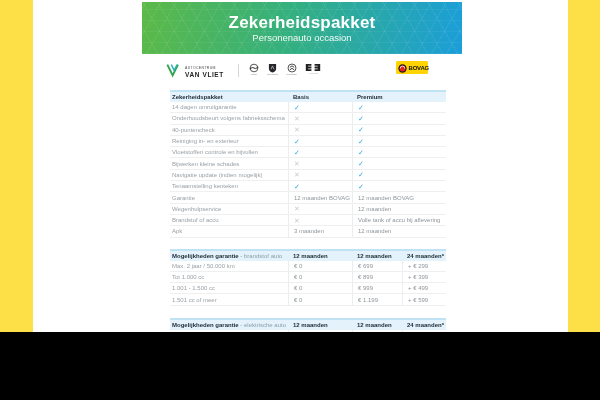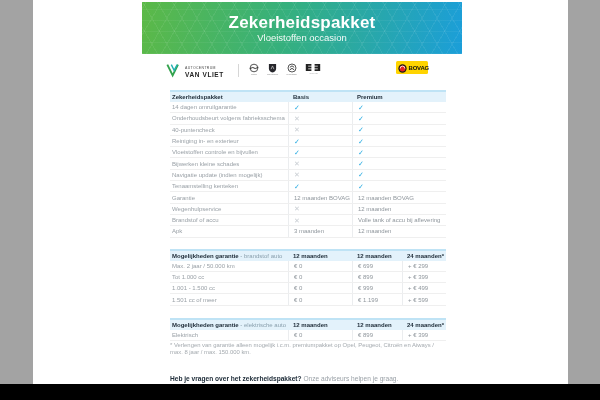--- a/index.html
+++ b/index.html
@@ -1,16 +1,16 @@
 <!DOCTYPE html>
 <html><head>
 <meta charset="utf-8">
 <style>
   html,body{margin:0;padding:0;background:#000;}
-  .stage{position:relative;width:600px;height:384px;background:#a3a3a3;overflow:hidden;
+  .stage{position:relative;width:600px;height:332px;background:#fde047;overflow:hidden;
          font-family:"Liberation Sans","DejaVu Sans",sans-serif;}
   .page{position:absolute;left:33px;top:0;width:535px;height:400px;background:#fff;}
 
   
   .banner{position:absolute;left:109px;top:2px;width:320px;height:52px;
           background:linear-gradient(97deg,#5cb947 0%,#35b07e 45%,#1b9ed9 100%);
           display:flex;flex-direction:column;align-items:center;justify-content:center;
           overflow:hidden;}
   .banner::after{content:"";position:absolute;inset:0;
           background:
@@ -73,21 +73,21 @@
           background:linear-gradient(97deg,#5cb947 0%,#35b07e 45%,#1b9ed9 100%);}
 </style>
 </head>
 <body>
 
 <div class="stage">
   <div class="page">
 
     <div class="banner">
       <div class="banner-title">Zekerheidspakket</div>
-      <div class="banner-sub">Vloeistoffen occasion</div>
+      <div class="banner-sub">Personenauto occasion</div>
     </div>
 
     <div class="logo-row">
       <div class="dealer">
         <span>
           <svg width="16" height="16" viewBox="0 0 18 18">
             <polyline points="1.5,3 7.5,15 13.5,3" fill="none" stroke="#33a24c" stroke-width="2.1"></polyline>
             <polyline points="6,3 9.2,9.5 12.6,3" fill="none" stroke="#23b2b0" stroke-width="1.6"></polyline>
           </svg>
         </span>

